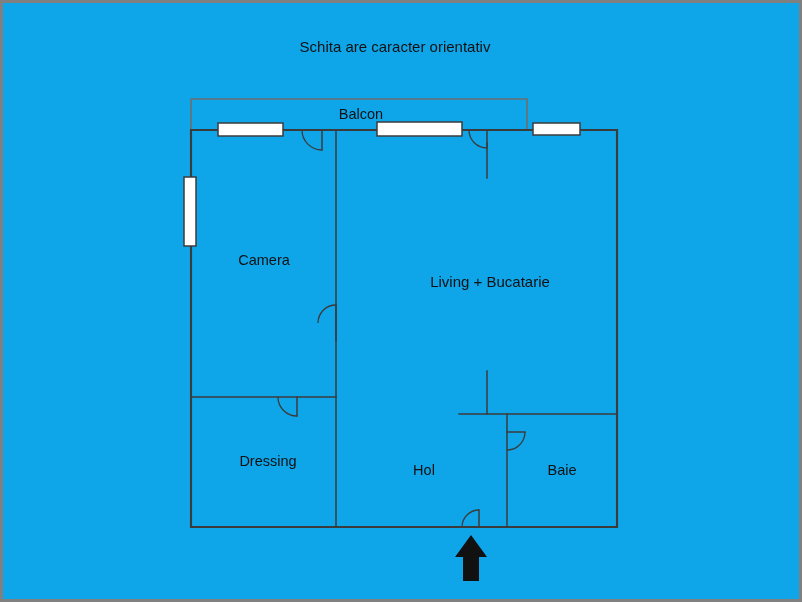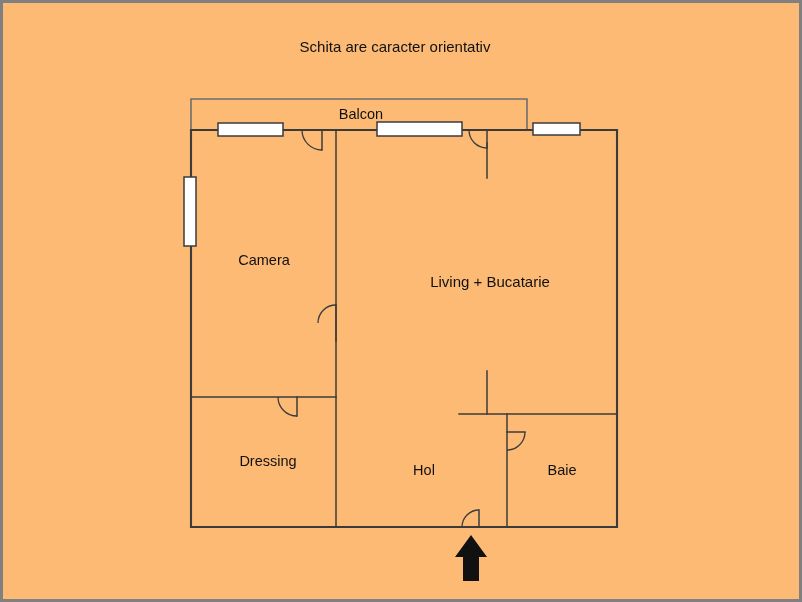--- a/index.html
+++ b/index.html
@@ -11,21 +11,21 @@
   body {
     width: 802px;
     height: 602px;
     font-family: "Liberation Sans", sans-serif;
     overflow: hidden;
   }
   #page {
     position: relative;
     width: 802px;
     height: 602px;
-    background: #fdba74;
+    background: #0ea5e9;
     box-sizing: border-box;
   }
   #frame-border {
     position: absolute;
     left: 0;
     top: 0;
     width: 802px;
     height: 602px;
     box-sizing: border-box;
     border: 3px solid #808080;

